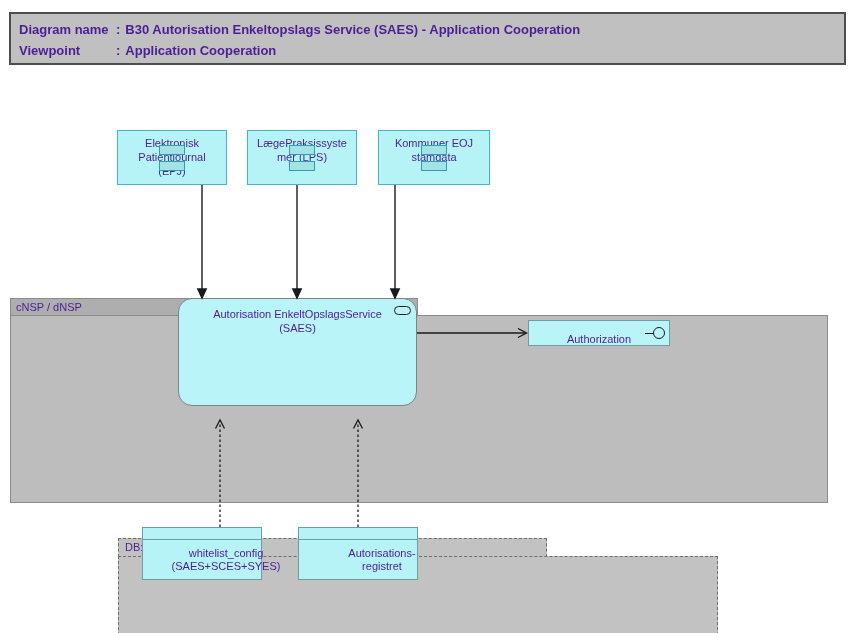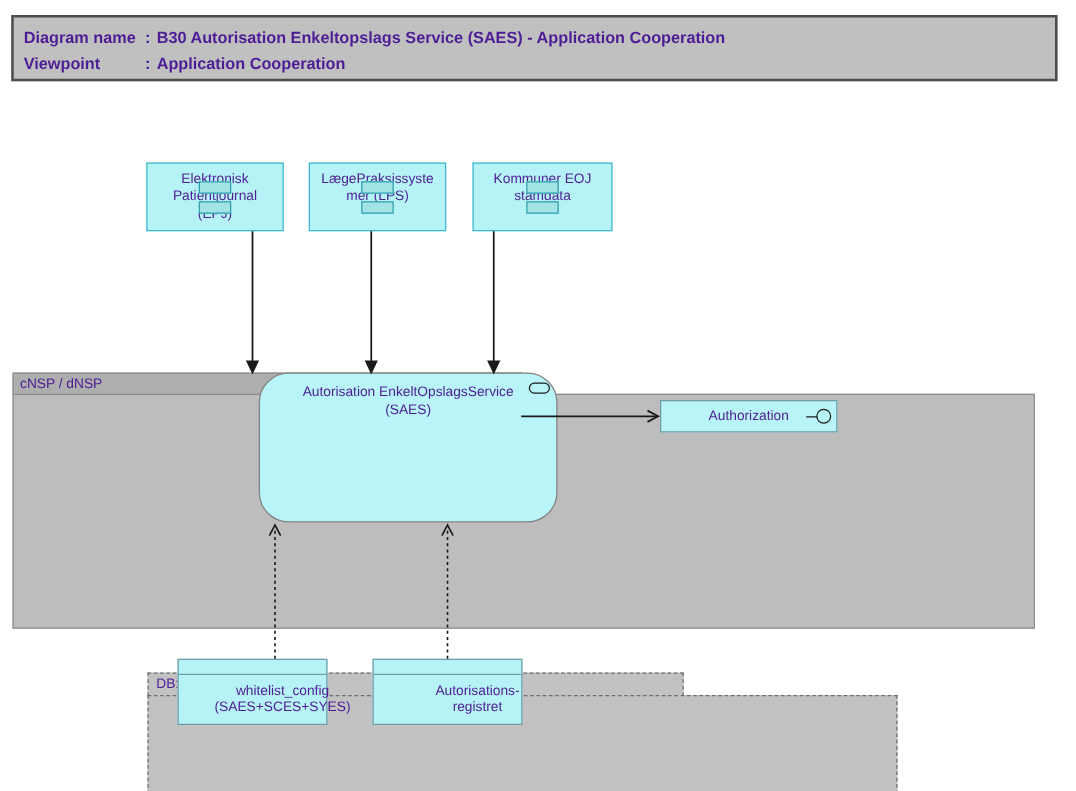--- a/index.html
+++ b/index.html
@@ -43,36 +43,35 @@
     font-size:11px;line-height:14px;text-align:center;padding-top:5px;
   }
   .comp-label{white-space:pre-line;display:block;}
   .comp-icon{position:absolute;}
   .comp-icon .bar{
     position:absolute;left:0;width:26px;height:10px;
     background:#a2e4e6;border:1px solid #2f9fae;box-sizing:border-box;
   }
   
   .saes{
-    position:absolute;left:178px;top:298px;width:239px;height:120px;
+    position:absolute;left:178px;top:298px;width:239px;height:108px;
     box-sizing:border-box;background:#b8f4f8;border:1.5px solid #828282;
-    border-radius:24px;font-size:11px;line-height:14px;text-align:center;
+    border-radius:14px;font-size:11px;line-height:14px;text-align:center;
     padding-top:8px;
-    margin-left:29px;
   }
   .saes-label{white-space:pre-line;display:block;}
   .service-icon{
     position:absolute;right:5px;top:7px;width:17px;height:9px;
     border:1.5px solid #1a1a1a;border-radius:6px;background:#b8f4f8;box-sizing:border-box;
   }
   
   .auth{
     position:absolute;left:528px;top:320px;width:142px;height:26px;
     box-sizing:border-box;background:#b8f4f8;border:1px solid #6f9aa6;
-    font-size:11px;display:flex;align-items:center;justify-content:center;
+    font-size:11px;display:flex;align-items:flex-end;justify-content:center;
   }
   .lollipop{position:absolute;right:4px;top:50%;margin-top:-6px;width:20px;height:12px;}
   .lollipop .stem{position:absolute;left:0;top:5.5px;width:9px;height:1.5px;background:#1a1a1a;}
   .lollipop .ball{
     position:absolute;right:0;top:0;width:12px;height:12px;box-sizing:border-box;
     border:1.5px solid #1a1a1a;border-radius:50%;background:#b8f4f8;
   }
   
   .dobj{
     position:absolute;width:120px;height:53px;box-sizing:border-box;

